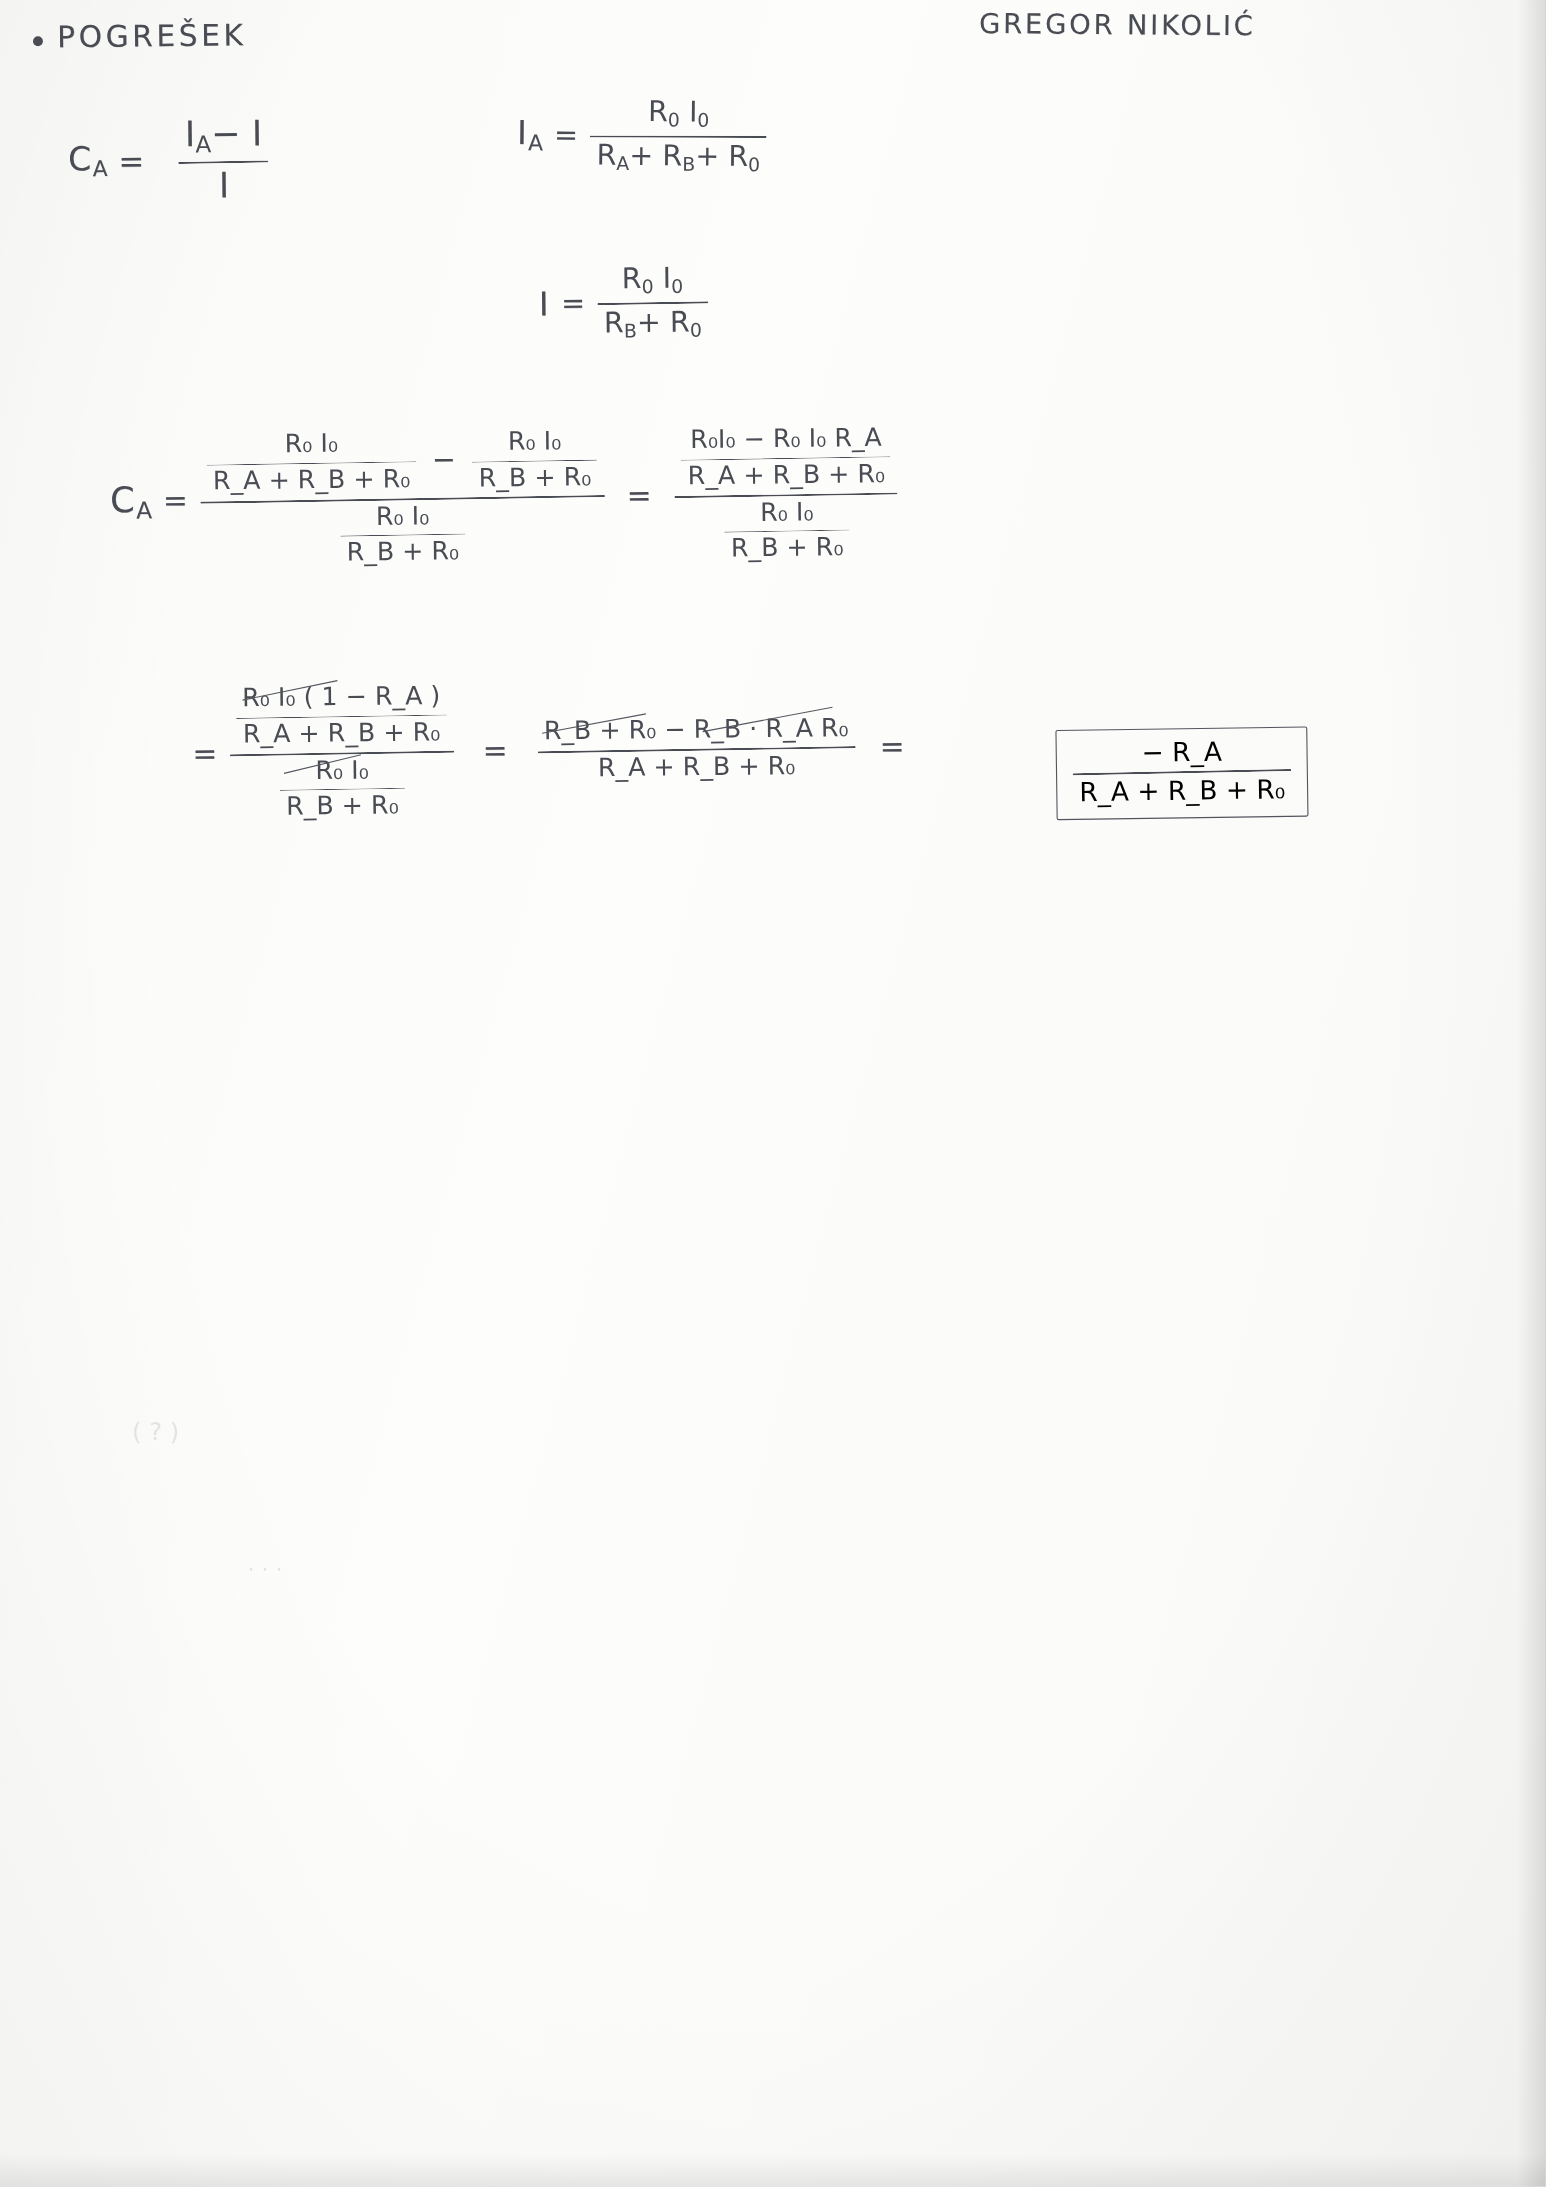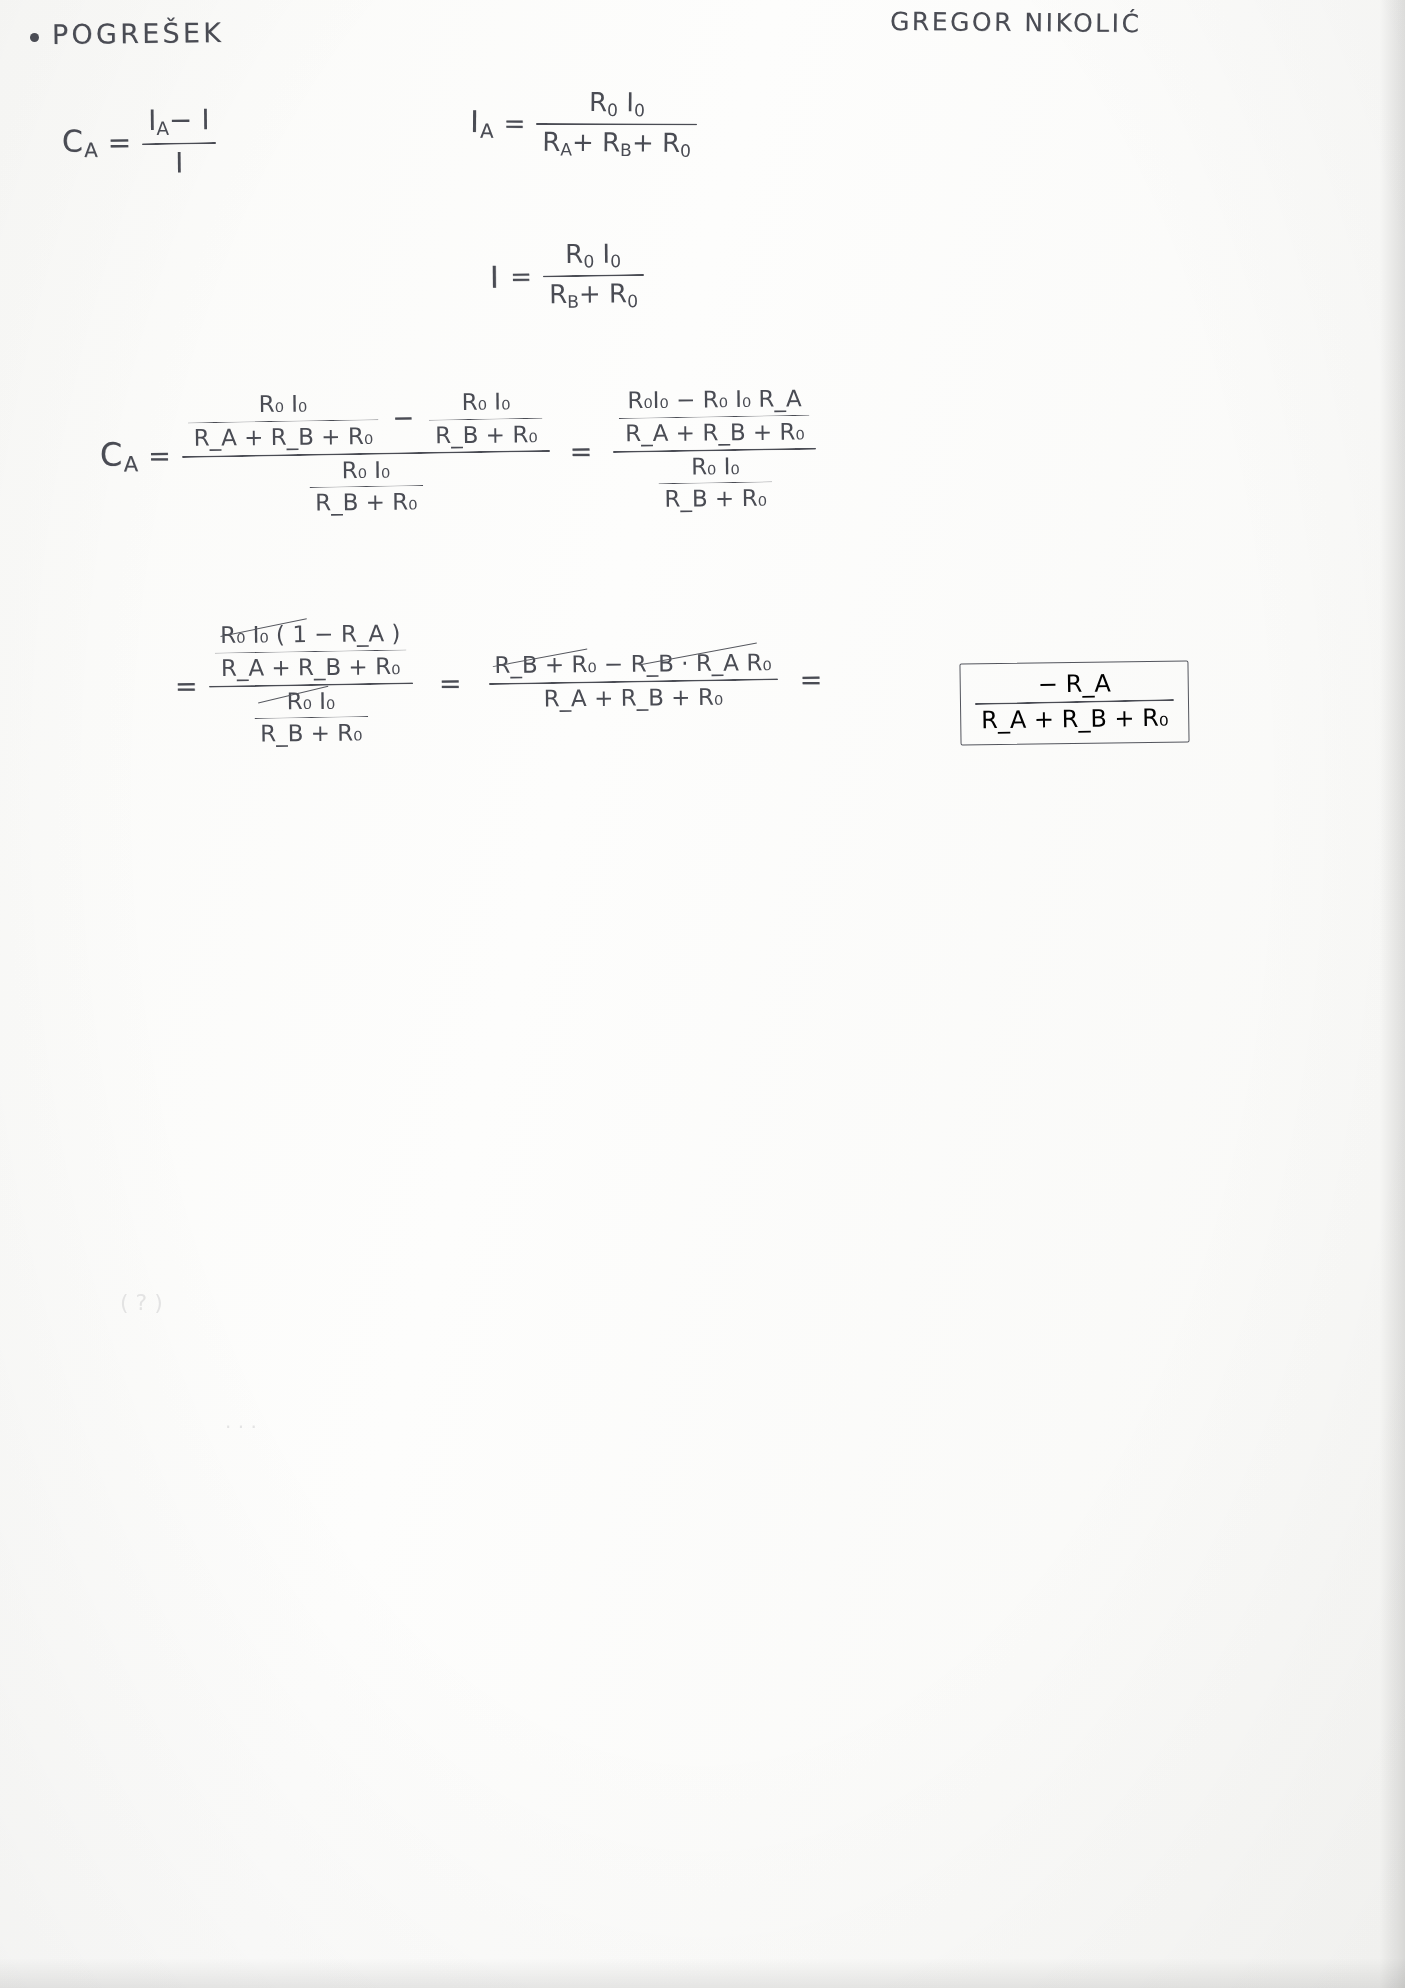--- a/index.html
+++ b/index.html
@@ -129,21 +129,21 @@
   <div class="bullet" style="left:30px; top:33px;"></div>
   <div class="hand pencil tilt-b" style="left:52px; top:18px; font-size:27px; letter-spacing:0.12em;">POGREŠEK</div>
 
   <div class="hand pencil tilt-c" style="left:890px; top:8px; font-size:25px; letter-spacing:0.1em;">GREGOR NIKOLIĆ</div>
 
   <div class="eqrow tilt-b" style="left:62px; top:105px;">
     <span class="hand pencil" style="position:relative; font-size:30px;">
       <span>C</span><span class="sub">A</span>
     </span>
     <span class="hand pencil" style="position:relative; font-size:28px;">=</span>
-    <span class="frac" style="font-size:28px;">
+    <span class="frac" style="font-size:32px;margin-left:20px;">
       <span class="num">
         <span>I</span><span class="sub">A</span><span>− I</span>
       </span>
       <span class="bar"></span>
       <span class="den">I</span>
     </span>
   </div>
 
   <div class="eqrow tilt-c" style="left:470px; top:88px;">
     <span class="hand pencil" style="position:relative; font-size:30px;">

